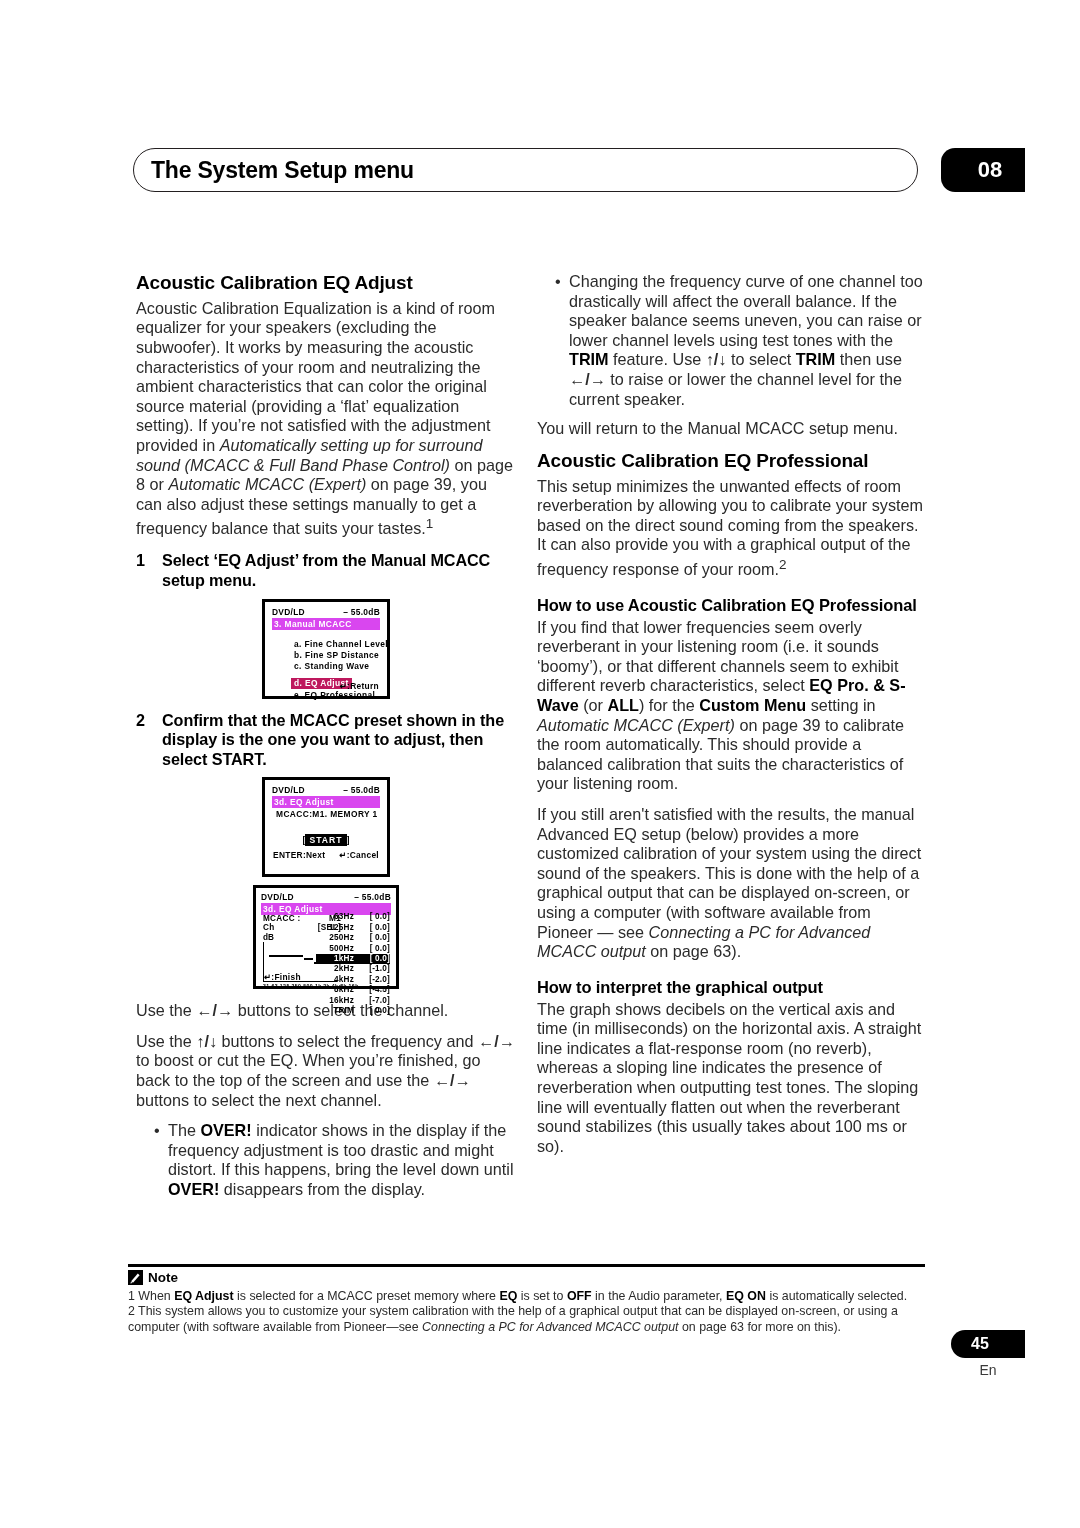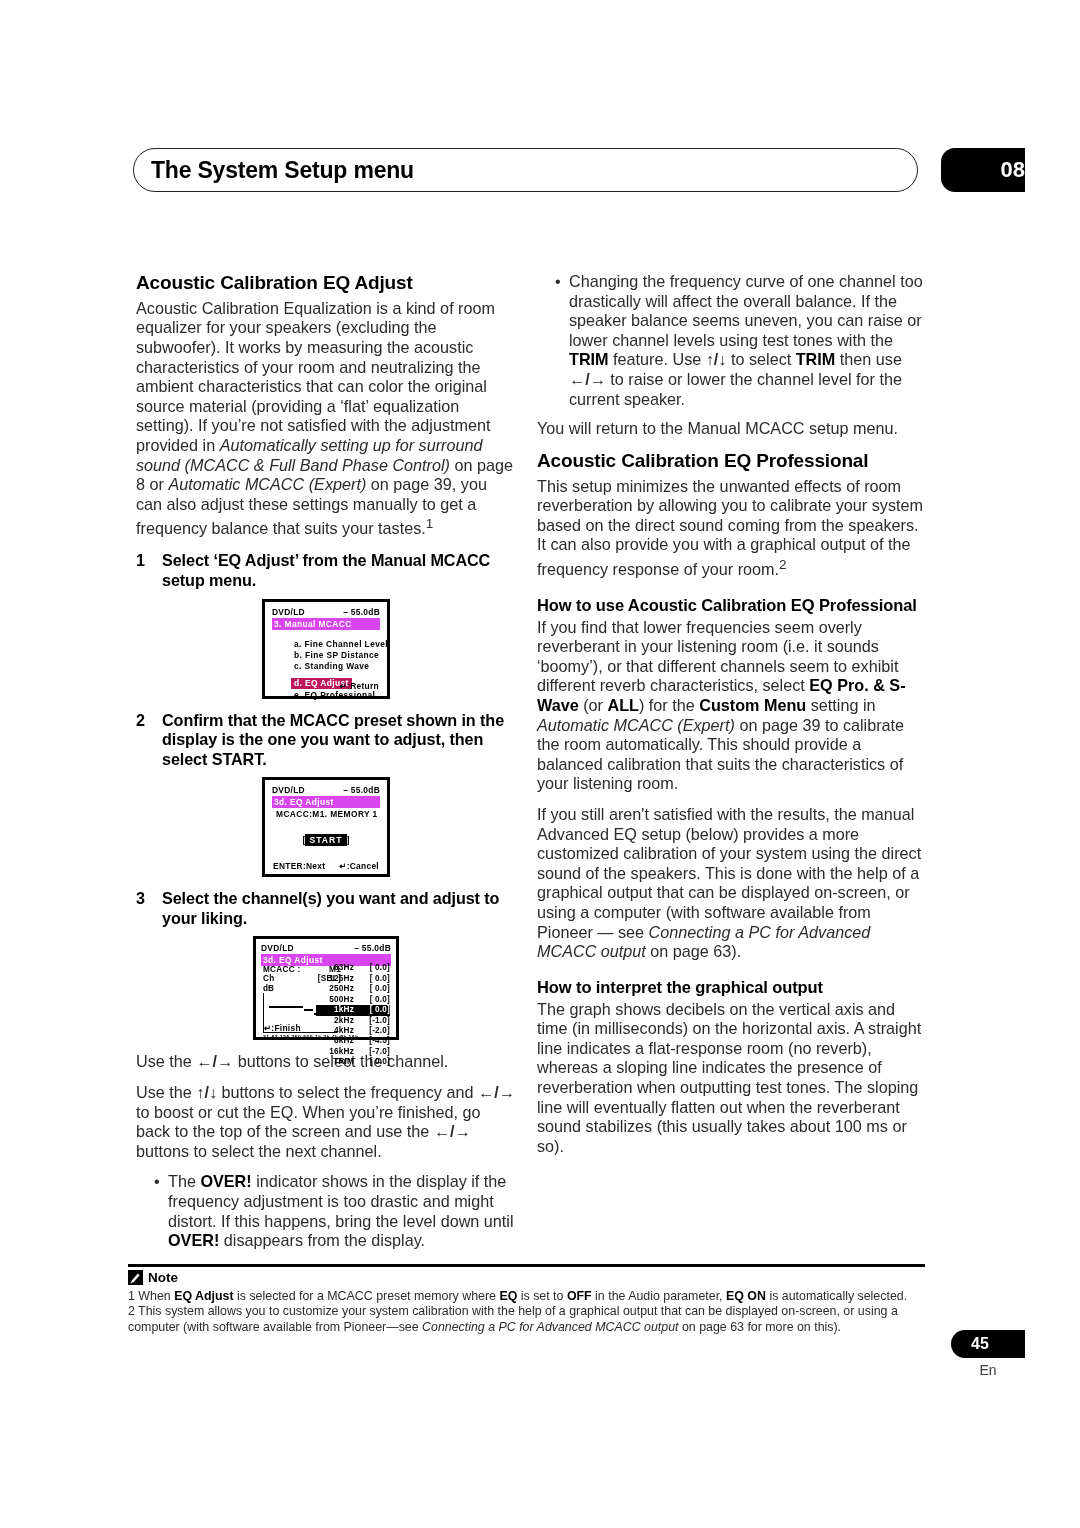--- a/index.html
+++ b/index.html
@@ -9,21 +9,21 @@
   .page{position:absolute;left:0;top:0;width:1080px;height:1528px;overflow:hidden;}
 
   
   .hdr{position:absolute;left:133px;top:148px;width:785px;height:44px;}
   .hdr-pill{position:absolute;left:0;top:0;width:785px;height:44px;
             border:1.6px solid #231f20;border-radius:22px;background:#fff;box-sizing:border-box;}
   .hdr-title{position:absolute;left:18px;top:9px;font-size:23px;font-weight:bold;
              letter-spacing:-0.2px;color:#000;white-space:nowrap;}
   .chap-tab{position:absolute;left:955px;top:148px;width:70px;height:44px;background:#000;}
   .chap-tab .lip{position:absolute;left:-14px;top:0;width:28px;height:44px;background:#000;border-radius:14px 0 0 14px;}
-  .chap-num{position:absolute;left:0;top:0;width:70px;height:32px;line-height:44px;text-align:right;
+  .chap-num{position:absolute;left:0;top:0;width:70px;height:32px;line-height:44px;text-align:center;
             color:#fff;font-size:22px;font-weight:bold;}
 
   
   .col{position:absolute;top:272px;width:380px;}
   .col-l{left:136px;}
   .col-r{left:537px;width:388px;}
 
   h2.sec{font-size:19px;font-weight:bold;color:#000;margin:0 0 4px 0;letter-spacing:-0.15px;line-height:1.2;}
   h3.sub{font-size:16.5px;font-weight:bold;color:#000;margin:16px 0 2px 0;letter-spacing:-0.1px;line-height:1.2;}
   p.body{font-size:16.2px;line-height:19.6px;margin:0 0 11px 0;color:#2b2b2b;}
@@ -50,21 +50,21 @@
   .osd{position:relative;background:#fff;border:3px solid #000;box-sizing:border-box;
        font-family:"Liberation Sans",sans-serif;margin:8px auto 0 auto;}
   .osd .inner{position:absolute;left:0;top:0;right:0;bottom:0;padding:5px 7px;box-sizing:border-box;}
   .orow{display:flex;justify-content:space-between;font-size:8.4px;font-weight:bold;letter-spacing:0.3px;color:#000;}
   .obar{background:#d946ef;color:#fff;font-size:8.4px;font-weight:bold;letter-spacing:0.4px;
         padding:1px 2px;margin-top:1px;}
   .olist{margin-top:9px;padding-left:22px;}
   .olist div{font-size:8.4px;font-weight:bold;letter-spacing:0.4px;color:#000;line-height:11px;white-space:nowrap;}
   .olist div.sel{background:#be185d;color:#fff;display:inline-block;padding:0 3px;margin-left:-3px;}
   .oret{position:absolute;right:8px;bottom:5px;font-size:8.4px;font-weight:bold;letter-spacing:0.3px;color:#000;}
-  .obot{position:absolute;left:8px;right:8px;bottom:3px;display:flex;justify-content:space-between;
+  .obot{position:absolute;left:8px;right:8px;bottom:14px;display:flex;justify-content:space-between;
         font-size:8.4px;font-weight:bold;letter-spacing:0.3px;color:#000;}
   .osub{font-size:8.4px;font-weight:bold;letter-spacing:0.4px;color:#000;margin-top:1px;padding-left:4px;}
   .startwrap{position:absolute;left:0;right:0;top:52%;text-align:center;}
   .startwrap .brk{font-size:9px;font-weight:bold;color:#000;}
   .startbtn{display:inline-block;background:#000000;color:#fff;font-size:8.6px;font-weight:bold;
             letter-spacing:1px;padding:1px 4px;}
 
   
   .eq-left{position:absolute;left:7px;top:26px;width:78px;}
   .eq-lbl{font-size:8.2px;font-weight:bold;letter-spacing:0.3px;color:#000;display:flex;justify-content:space-between;}
@@ -149,21 +149,20 @@
         <div class="startwrap">
           <span class="brk">[</span><span class="startbtn">START</span><span class="brk">]</span>
         </div>
         <div class="obot">
           <span>ENTER:Next</span>
           <span>↵:Cancel</span>
         </div>
       </div>
     </div>
 
-    <p class="step"><span class="n">3</span><span>Select the channel(s) you want and adjust to your liking.</span></p>
 
     <div class="osd" style="width:146px;height:104px;">
       <div class="inner" style="padding:4px 5px;">
         <div class="orow">
           <span>DVD/LD</span>
           <span>– 55.0dB</span>
         </div>
         <div class="obar">3d. EQ Adjust</div>
 
         <div class="eq-left">

